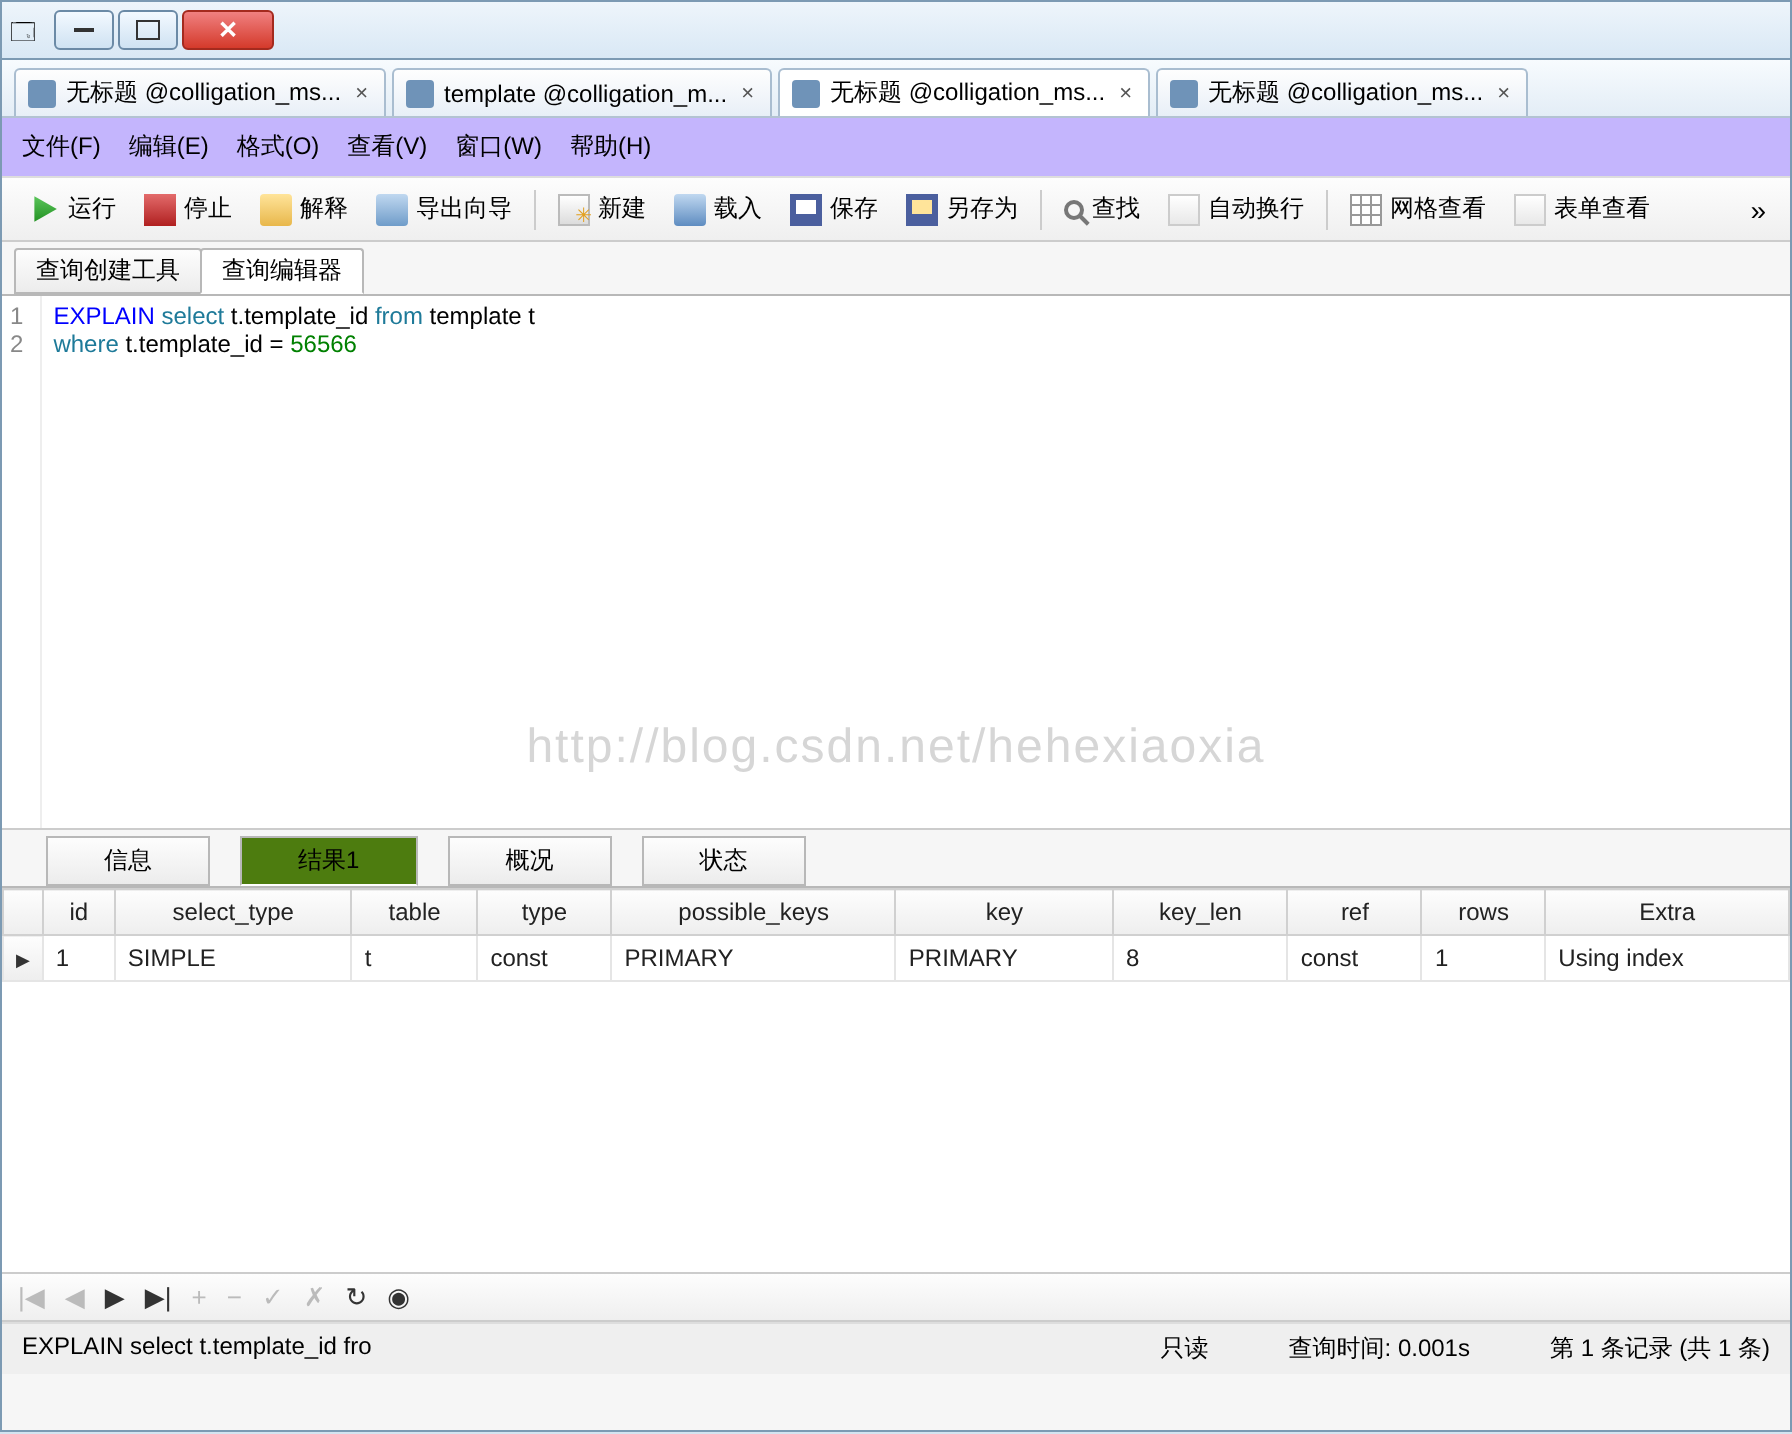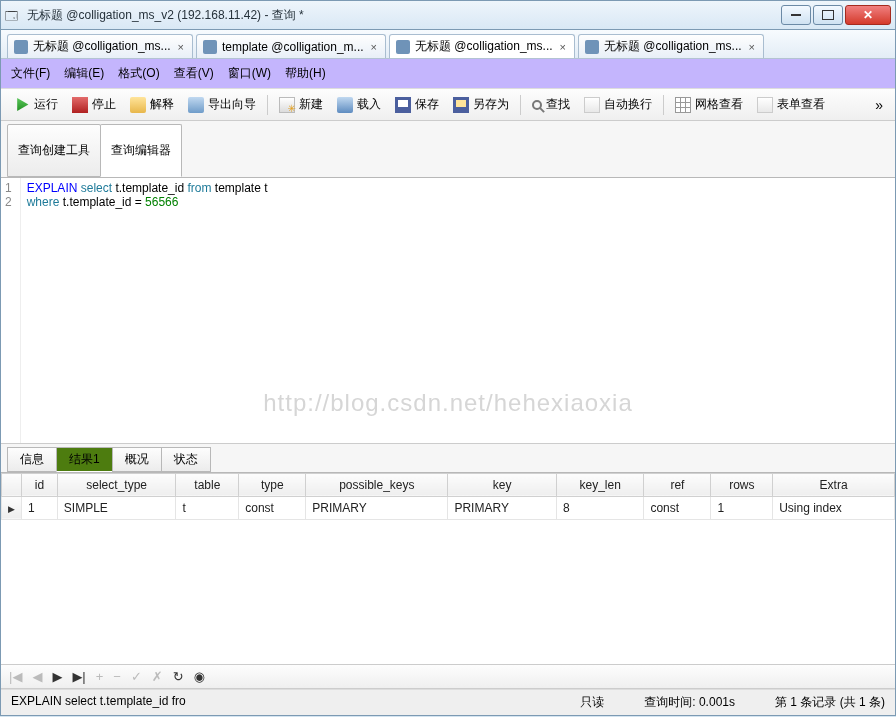--- a/index.html
+++ b/index.html
@@ -32,35 +32,35 @@
 
 
 .toolbar { background:linear-gradient(#fdfdfd,#efefef); border-bottom:1px solid #ccc; padding:3px 6px; display:flex; align-items:center; gap:0; }
 .tbtn { display:flex; align-items:center; gap:4px; padding:3px 6px; border:1px solid transparent; border-radius:3px; cursor:pointer; }
 .ticon { width:16px; height:16px; flex-shrink:0; }
 .tsep { width:1px; height:20px; background:#ccc; margin:0 4px; }
 .toolbar .expand { margin-left:auto; font-size:14px; cursor:pointer; padding:0 6px; }
 
 
 .subtabs { display:flex; padding:3px 6px 0; border-bottom:1px solid #b8b8b8; background:#f6f6f6; }
-.subtab { border:1px solid #b8b8b8; padding:17px 10px; border-radius:2px 2px 0 0; background:linear-gradient(#fdfdfd,#ececec); margin-right:-1px; cursor:pointer; }
+.subtab { border:1px solid #b8b8b8; padding:2px 10px; border-radius:2px 2px 0 0; background:linear-gradient(#fdfdfd,#ececec); margin-right:-1px; cursor:pointer; }
 .subtab.active { background:#fff; border-bottom-color:#fff; position:relative; z-index:1; }
 
 
 .editor { background:#fff; border-bottom:1px solid #ccc; height:267px; display:flex; font-family: Consolas, "Courier New", monospace; font-size:13px; position:relative; overflow:auto; }
 .gutter { background:#fff; color:#888; text-align:right; padding:3px 8px 3px 4px; border-right:1px solid #eee; user-select:none; }
 .code { padding:3px 6px; white-space:pre; color:#000; }
 .kw { color:#0000ff; }
 .kw2 { color:#1e7a99; }
 .num { color:#008000; }
 .watermark { position:absolute; left:50%; top:85%; transform:translate(-50%,-50%); color:#d6d6d6; font-size:24px; font-family:Arial; pointer-events:none; letter-spacing:1px; }
 
 
 .resulttabs { display:flex; border-bottom:1px solid #b8b8b8; background:#f6f6f6; padding:3px 6px 0; }
-.resulttab { border:1px solid #b8b8b8; padding:3px 12px; background:linear-gradient(#fdfdfd,#ececec); margin-right:-1px; cursor:pointer; }
+.resulttab { border:1px solid #b8b8b8; padding:3px 28px; background:linear-gradient(#fdfdfd,#ececec); margin-right:-1px; cursor:pointer;margin-left:16px; }
 .resulttab.active { background:#4d7c0f; border-bottom-color:#fff; }
 
 
 .gridwrap { background:#fff; height:193px; overflow:auto; border-bottom:1px solid #ccc; }
 .grid { border-collapse:collapse; width:100%; }
 .grid th { background:linear-gradient(#fdfdfd,#eeeeee); border:1px solid #d0d0d0; padding:4px 6px; text-align:center; font-weight:normal; color:#222; }
 .grid td { border:1px solid #e5e5e5; padding:4px 6px; color:#222; }
 .grid .rowhead { width:18px; background:linear-gradient(#fdfdfd,#eeeeee); text-align:center; }
 .grid .cur::before { content:"▶"; font-size:9px; color:#333; }
 
@@ -87,21 +87,20 @@
 .i-find{border:2px solid #777;border-radius:50%;width:10px;height:10px;position:relative;background:transparent;} .i-find::after{content:"";position:absolute;width:6px;height:2px;background:#777;transform:rotate(45deg);right:-5px;bottom:-3px;}
 .i-wrap{background:linear-gradient(#fff,#e8e8e8);border:1px solid #ccc;} 
 .i-grid{background:repeating-linear-gradient(#999 0 1px,transparent 1px 5px),repeating-linear-gradient(90deg,#999 0 1px,transparent 1px 5px);background-color:#fff;}
 .i-form{background:linear-gradient(#fff,#e8e8e8);border:1px solid #ccc;}
 </style>
 </head>
 <body>
 
 <div class="titlebar">
   <span class="icon">🗔</span>
-  <span class="title">无标题 @colligation_ms_v2 (192.168.11.42) - 查询 *</span>
   <div class="winbtns">
     <div class="winbtn min"></div>
     <div class="winbtn max"></div>
     <div class="winbtn close"></div>
   </div>
 </div>
 
 <div class="frame">
 
   <div class="doctabs">

